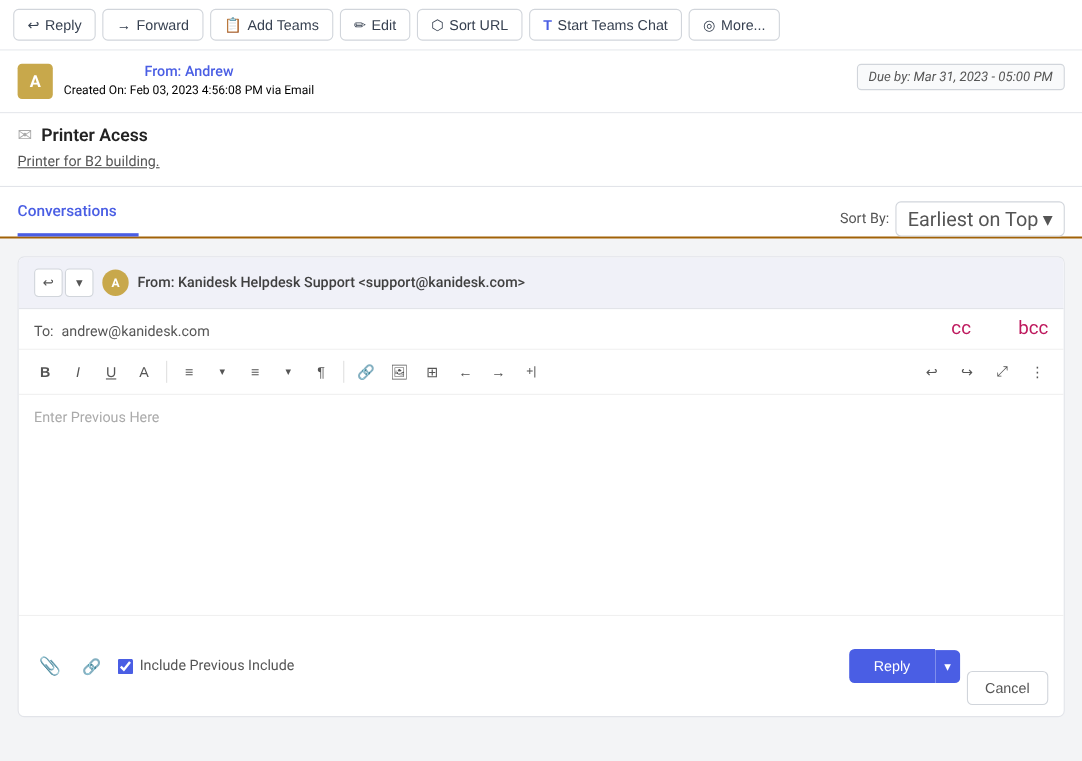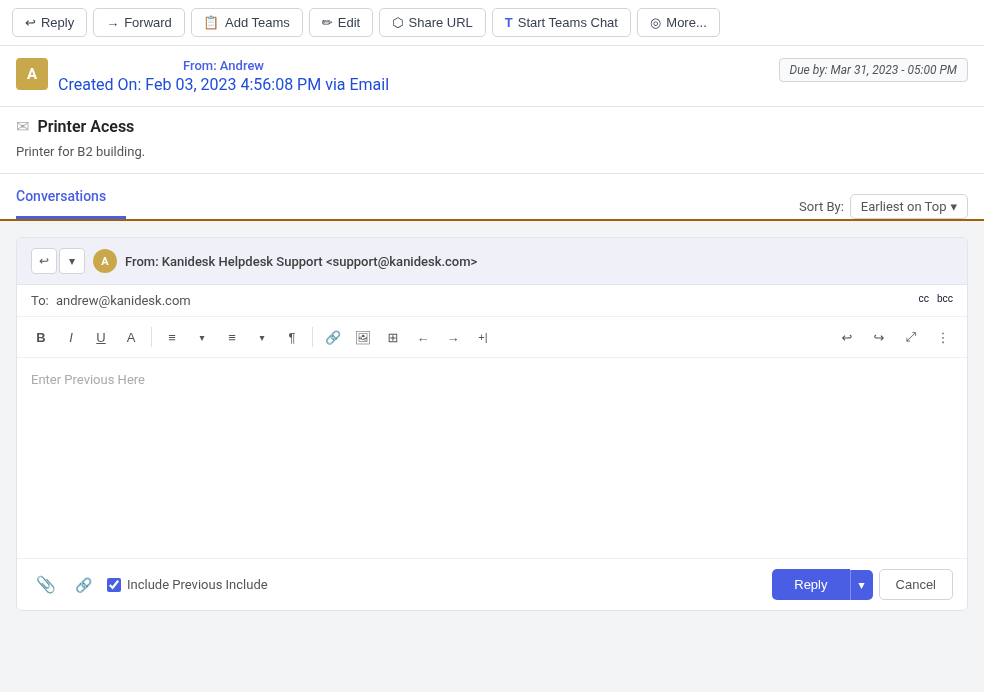--- a/index.html
+++ b/index.html
@@ -26,35 +26,35 @@
       display: flex; justify-content: space-between; align-items: flex-start;
     }
     .email-meta-left { display: flex; align-items: flex-start; gap: 10px; }
     .avatar-box {
       width: 32px; height: 32px; background: #c8a84b; border-radius: 4px;
       display: flex; align-items: center; justify-content: center;
       color: #fff; font-weight: bold; font-size: 15px; flex-shrink: 0;
     }
     .email-from { font-size: 13px; color: #555; text-align: center; }
     .email-from span { color: #4a5ee4; font-weight: 500; }
-    .email-created { font-size: 16px; color: #1d4ed8; margin-top: 2px; }
+    .email-created { font-size: 11px; color: #000000; margin-top: 2px; }
     .due-badge {
       font-size: 12px; color: #555; border: 1px solid #d1d5db;
       border-radius: 4px; padding: 4px 10px; background: #f9fafb; font-style: italic;
     }
 
     
     .email-subject {
       background: #fff; padding: 10px 16px 14px 16px;
       border-bottom: 1px solid #e2e4e9;
     }
     .subject-row { display: flex; align-items: center; gap: 8px; }
     .envelope-icon { color: #aaa; font-size: 16px; }
     .subject-text { font-size: 16px; font-weight: 600; color: #222; }
-    .email-body-preview { font-size: 13px; color: #555; margin-top: 8px; padding-left: 0; }
+    .email-body-preview { font-size: 13px; color: #555; margin-top: 8px; padding-left: 0; text-decoration: underline; }
 
     
     .tabs-bar {
       background: #fff; display: flex; align-items: flex-end;
       border-bottom: 2px solid #a16207; padding: 0 16px;
       position: relative;
       gap: 47px;
     }
     .tab {
       padding: 14px 20px 12px 0; margin-right: 20px;
@@ -62,21 +62,21 @@
       border-bottom: 3px solid transparent;
     }
     .tab.active { color: #4a5ee4; border-bottom: 3px solid #4a5ee4; font-weight: 500; }
     .sort-area {
       margin-left: auto; display: flex; align-items: center; gap: 6px;
       font-size: 13px; color: #555;
     }
     .sort-dropdown {
       display: flex; align-items: center; gap: 4px;
       border: 1px solid #d1d5db; border-radius: 5px;
-      padding: 4px 10px; background: #fff; cursor: pointer; font-size: 13px;
+      padding: 4px 10px; background: #fff; cursor: pointer; font-size: 18px;
     }
 
     
     .main-content {
       background: #f3f4f6; padding: 16px; height: calc(692px - 185px); overflow-y: auto; position: relative;
     }
 
     
     .reply-card {
       background: #fff; border: 1px solid #e2e4e9; border-radius: 6px;
@@ -96,25 +96,25 @@
     .reply-from-text span { font-weight: 500; }
     .reply-arrows { display: flex; gap: 2px; }
     .arrow-btn {
       width: 26px; height: 26px; border: 1px solid #d1d5db; border-radius: 4px;
       background: #fff; cursor: pointer; display: flex; align-items: center; justify-content: center;
       font-size: 12px; color: #555;
     }
 
     .reply-to-row {
       padding: 8px 14px; border-bottom: 1px solid #f0f0f0;
-      display: flex; align-items: flex-start; justify-content: space-between;
+      display: flex; align-items: flex-end; justify-content: space-between;
       font-size: 13px; color: #555;
     }
     .reply-to-row-right { display: flex; gap: 8px; }
-    .cc-bcc-link { color: #0f172a; cursor: pointer; font-size: 10px; }
+    .cc-bcc-link { color: #be185d; cursor: pointer; font-size: 17px; margin-left: 35px; }
 
     
     .editor-toolbar {
       padding: 6px 10px; border-bottom: 1px solid #f0f0f0;
       display: flex; align-items: center; gap: 2px;
     }
     .et-btn {
       width: 28px; height: 28px; border: none; background: transparent;
       cursor: pointer; border-radius: 3px; display: flex; align-items: center;
       justify-content: center; font-size: 13px; color: #555;
@@ -149,21 +149,21 @@
       background: #4a5ee4; color: #fff; border: none; border-radius: 5px 0 0 5px;
       padding: 8px 22px; font-size: 13px; cursor: pointer; font-weight: 500;
     }
     .reply-dropdown-btn {
       background: #4a5ee4; color: #fff; border: none; border-radius: 0 5px 5px 0;
       padding: 8px 8px; font-size: 12px; cursor: pointer;
       border-left: 1px solid rgba(255,255,255,0.3);
     }
     .cancel-btn {
       background: #fff; color: #555; border: 1px solid #d1d5db;
-      border-radius: 5px; padding: 7px 16px; font-size: 13px; cursor: pointer;
+      border-radius: 5px; padding: 7px 16px; font-size: 13px; cursor: pointer; margin-top: 40px;
     }
 
     
     .main-content::-webkit-scrollbar { width: 8px; }
     .main-content::-webkit-scrollbar-track { background: #f0f0f0; }
     .main-content::-webkit-scrollbar-thumb { background: #ccc; border-radius: 4px; }
     .page-wrapper { position: relative; width: 984px; height: 692px; overflow: hidden; }
   </style>
 </head>
 <body>
@@ -182,21 +182,21 @@
     <button class="toolbar-btn">
       <span class="btn-icon">📋</span>
       <span>Add Teams</span>
     </button>
     <button class="toolbar-btn">
       <span class="btn-icon">✏</span>
       <span>Edit</span>
     </button>
     <button class="toolbar-btn">
       <span class="btn-icon">⬡</span>
-      <span>Share URL</span>
+      <span>Sort URL</span>
     </button>
     <button class="toolbar-btn">
       <span class="btn-icon" style="color:#4a5ee4; font-weight:bold;">T</span>
       <span>Start Teams Chat</span>
     </button>
     <button class="toolbar-btn">
       <span class="btn-icon">◎</span>
       <span>More...</span>
     </button>
   </div>

